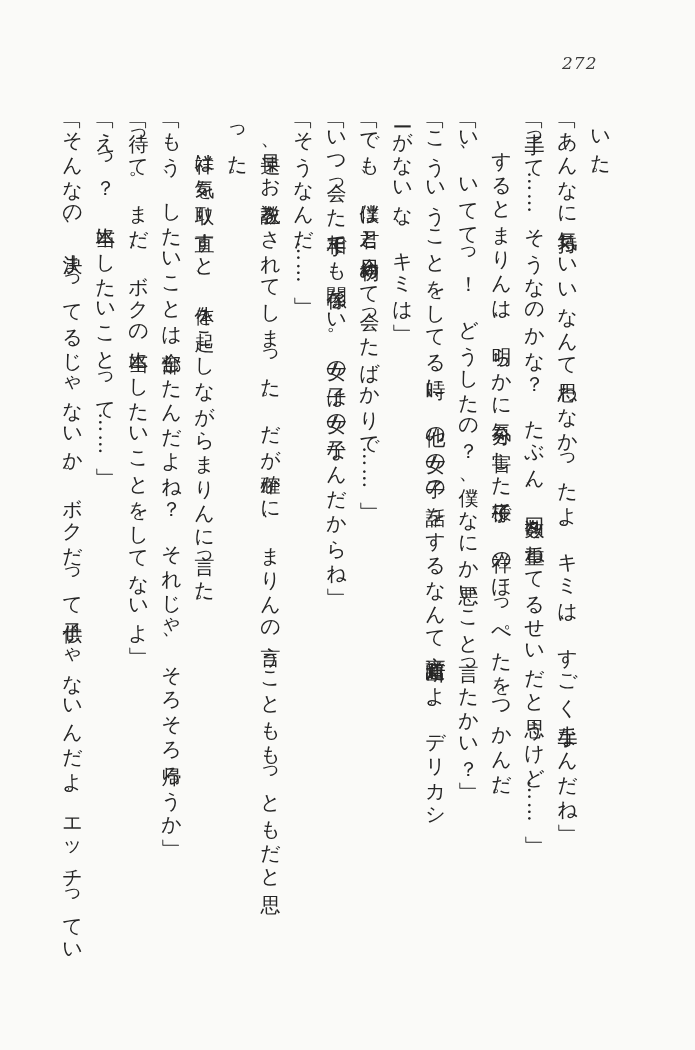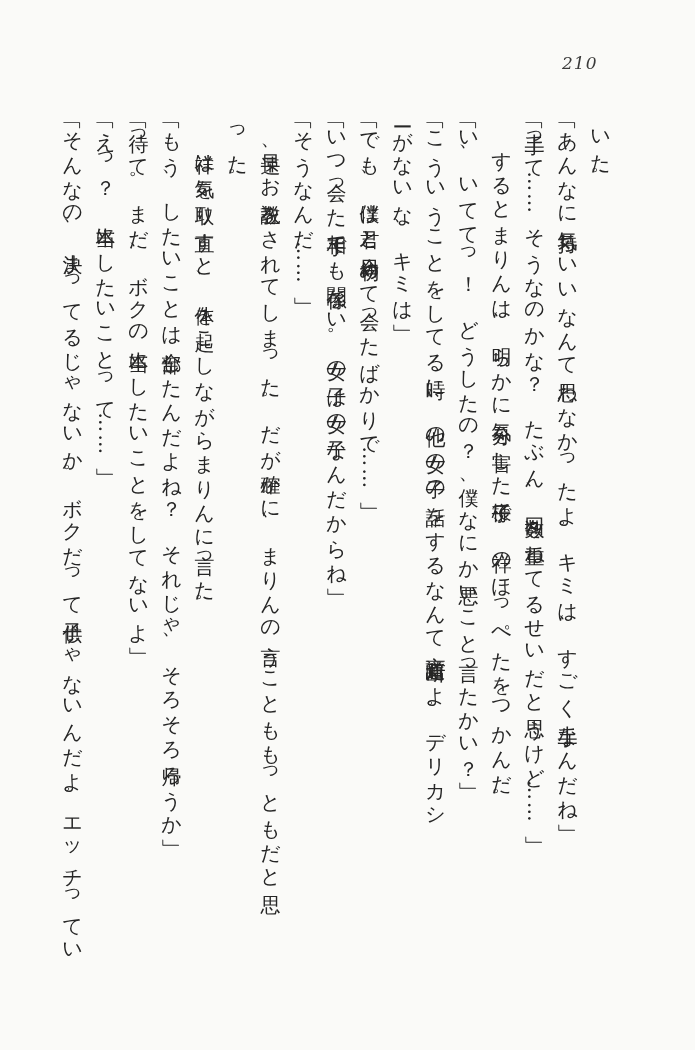--- a/index.html
+++ b/index.html
@@ -45,21 +45,21 @@
     white-space: nowrap;
   }
   .text-block p.indent {
     text-indent: 22px;
   }
 </style>
 </head>
 <body>
 
 <div class="book-page">
-  <div class="page-number">210</div>
+  <div class="page-number">272</div>
   <div class="text-block">
     <p>いた。</p>
     <p>「あんなに気持ちいいなんて思わなかったよ。キミは、すごく上手なんだね」</p>
     <p>「上手って……そうなのかな？　たぶん、回数を重ねてるせいだと思うけど……」</p>
     <p class="indent">するとまりんは、明らかに気分を害した様子で、祥のほっぺたをつかんだ。</p>
     <p>「い、いててっ！　どうしたの？　僕、なにか悪いこと言ったかい？」</p>
     <p>「こういうことをしてる時に、他の女の子の話をするなんて言語道断だよ。デリカシ</p>
     <p>ーがないな、キミは」</p>
     <p>「でも、僕は君と今日初めて会ったばかりで……」</p>
     <p>「いつ会った相手でも関係ない。女の子は女の子なんだからね」</p>

